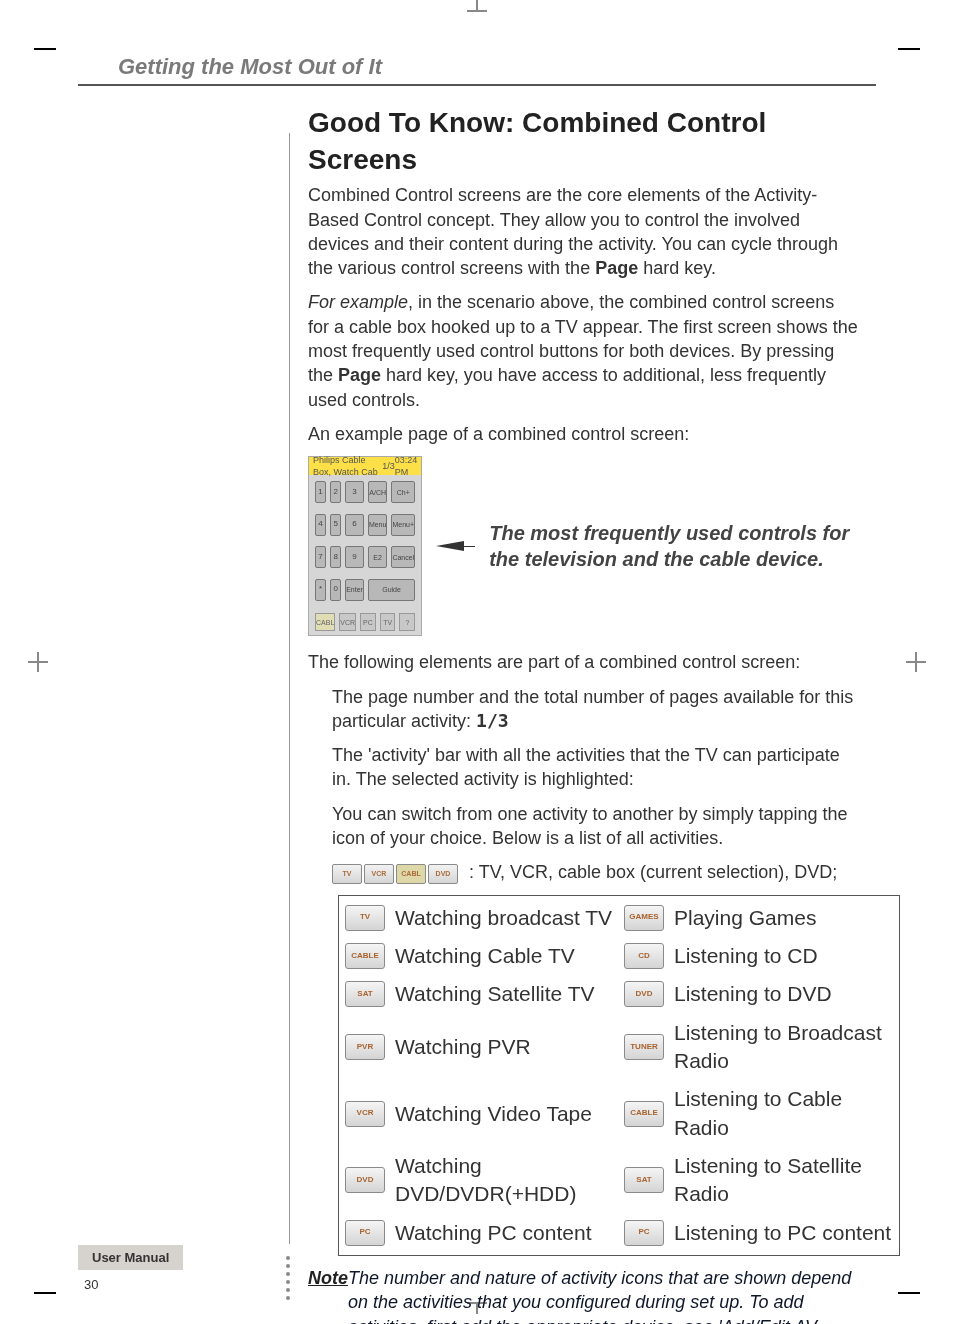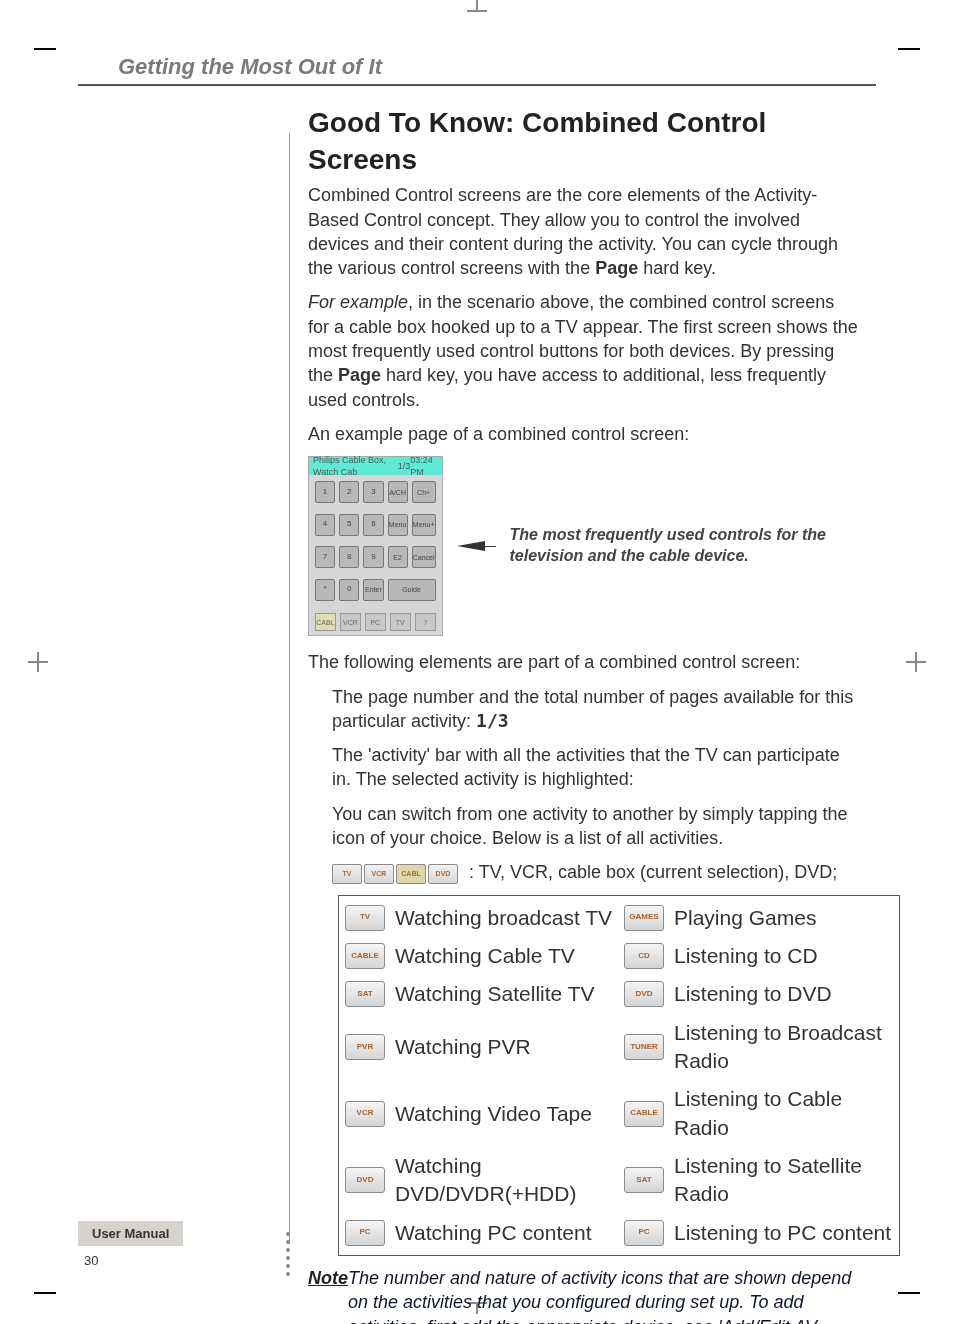--- a/index.html
+++ b/index.html
@@ -139,21 +139,21 @@
   .screenshot {
     width: 215px;
     height: 180px;
     background: #d6d6d6;
     border: 1px solid #aaa;
     display: flex;
     flex-direction: column;
   }
   .scr-title {
     height: 18px;
-    background: #5eead4;
+    background: #fde047;
     font-size: 9px;
     color: #555;
     padding: 2px 4px;
     display:flex;
     align-items:center;
     justify-content: space-between;
   }
   .scr-body { flex: 1; padding: 6px; display: grid; grid-template-columns: repeat(5, 1fr); gap: 4px; }
   .scr-btn {
     background: #b8b8b8;
@@ -179,21 +179,21 @@
     border-right: 28px solid #333;
     margin-right: -2px;
   }
   .arrow-line {
     width: 14px; height:1px; background:#333; margin-left:-1px;
   }
   .callout {
     font-style: italic;
     font-weight: bold;
     color: #444;
-    font-size: 16px;
+    font-size: 20px;
     line-height: 1.3;
   }
 
   .indent { margin-left: 24px; }
   .pg13 { font-family: monospace; font-weight: bold; }
 
   .activity-bar {
     display:inline-flex; gap:2px; vertical-align:middle;
     margin-right: 6px;
   }
@@ -251,21 +251,21 @@
     flex-shrink: 0;
   }
   .note-text {
     font-style: italic;
     color: #0f172a;
   }
 
   .footer {
     position: absolute;
     left: 0;
-    bottom: 24px;
+    bottom: 0;
   }
   .footer-label {
     background: #d6d2ce;
     font-weight: bold;
     font-size: 13px;
     padding: 4px 14px;
     color: #333;
     display:inline-block;
   }
   .footer-page {

